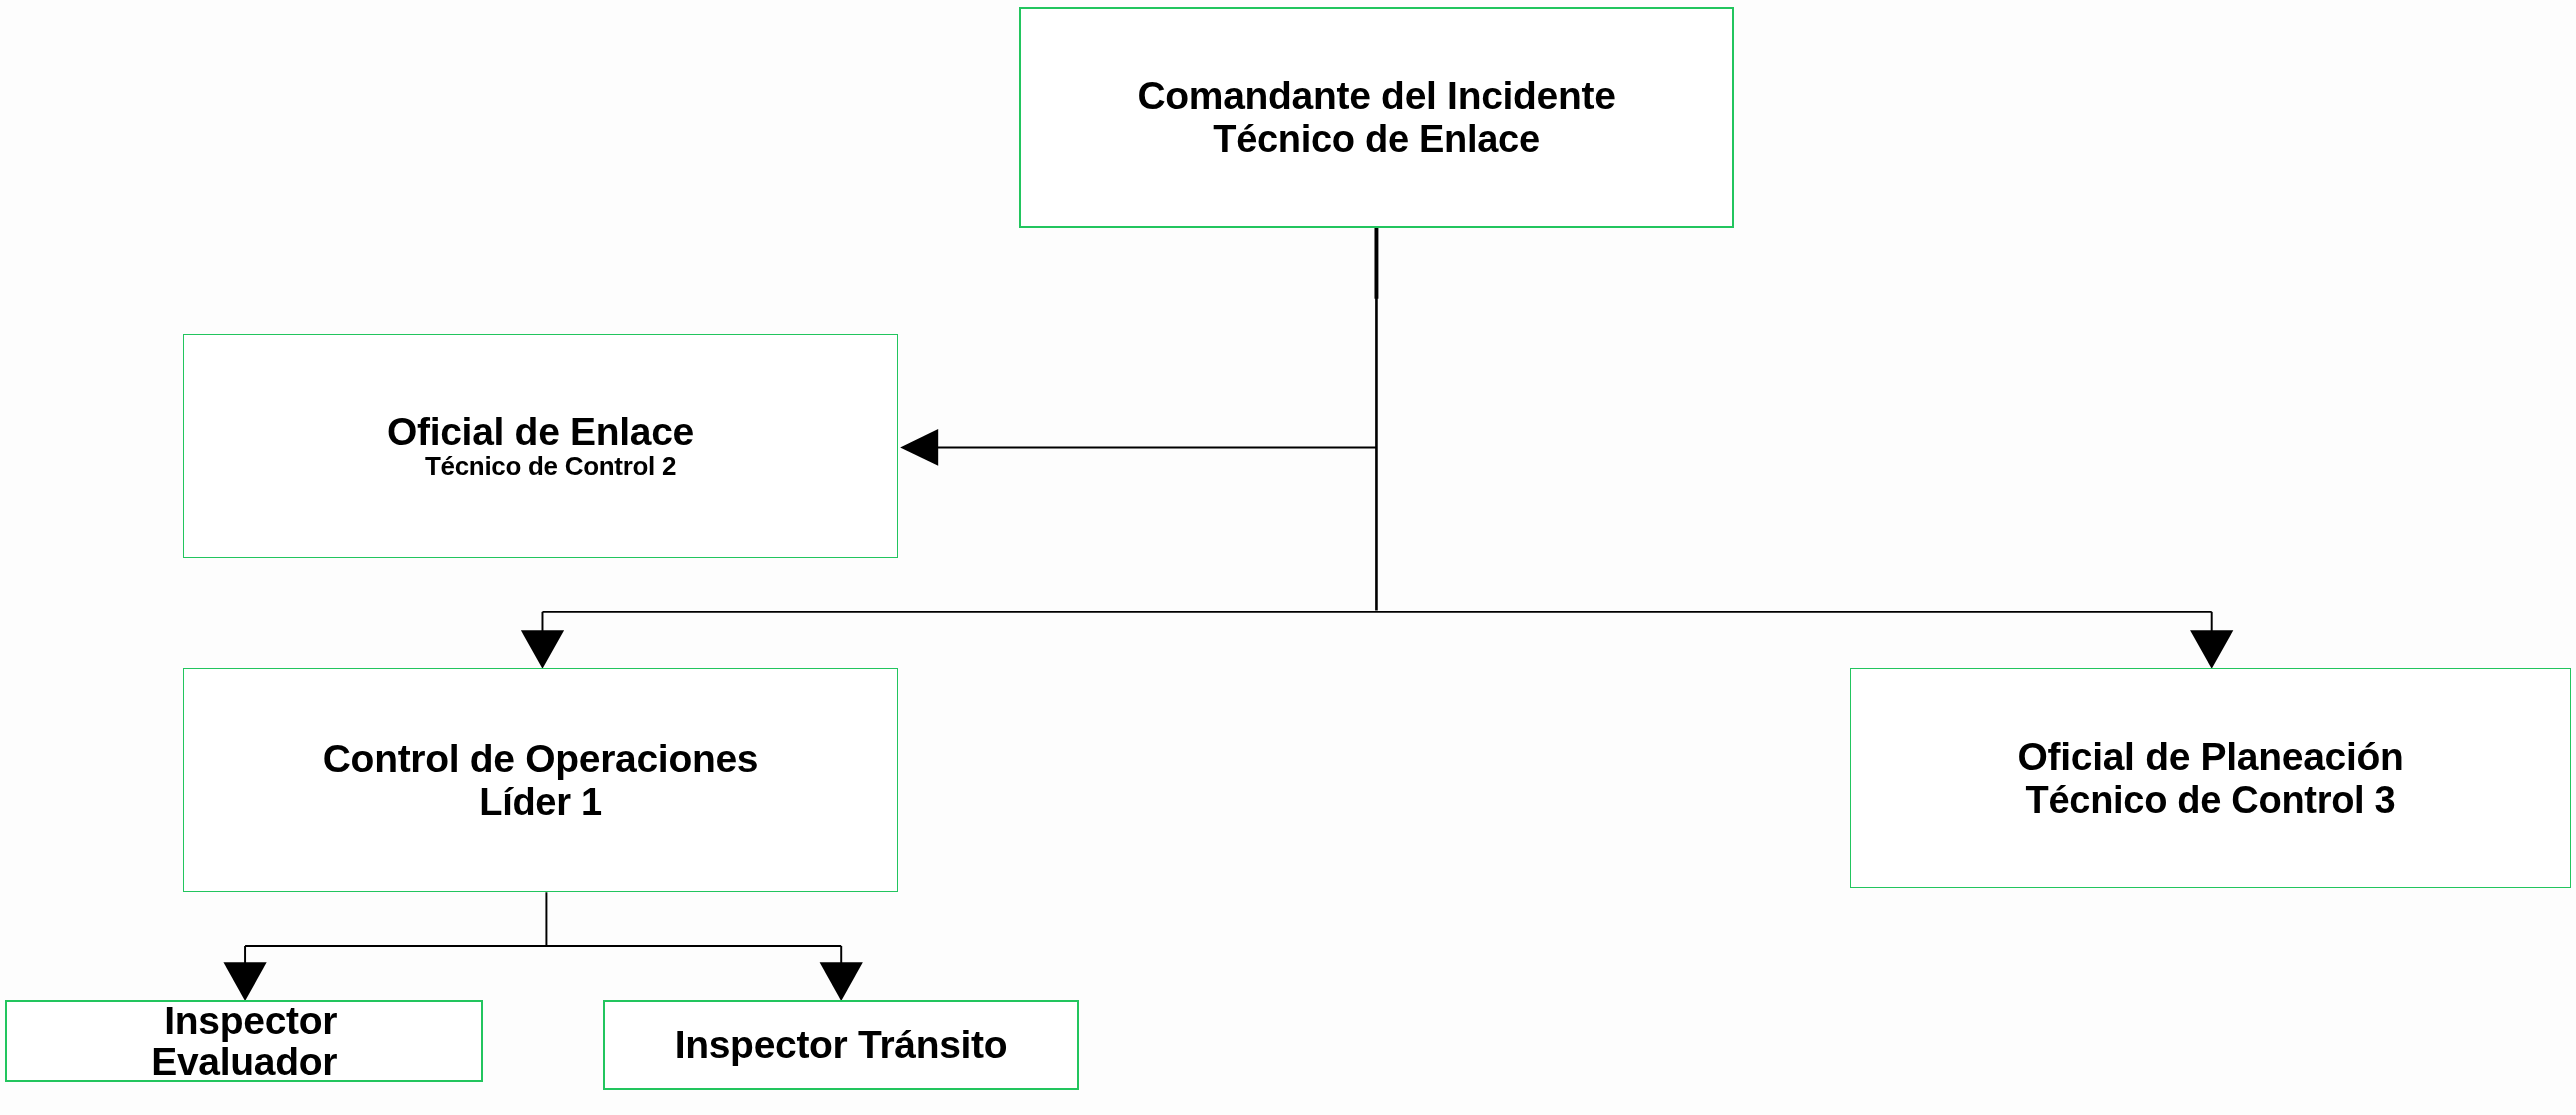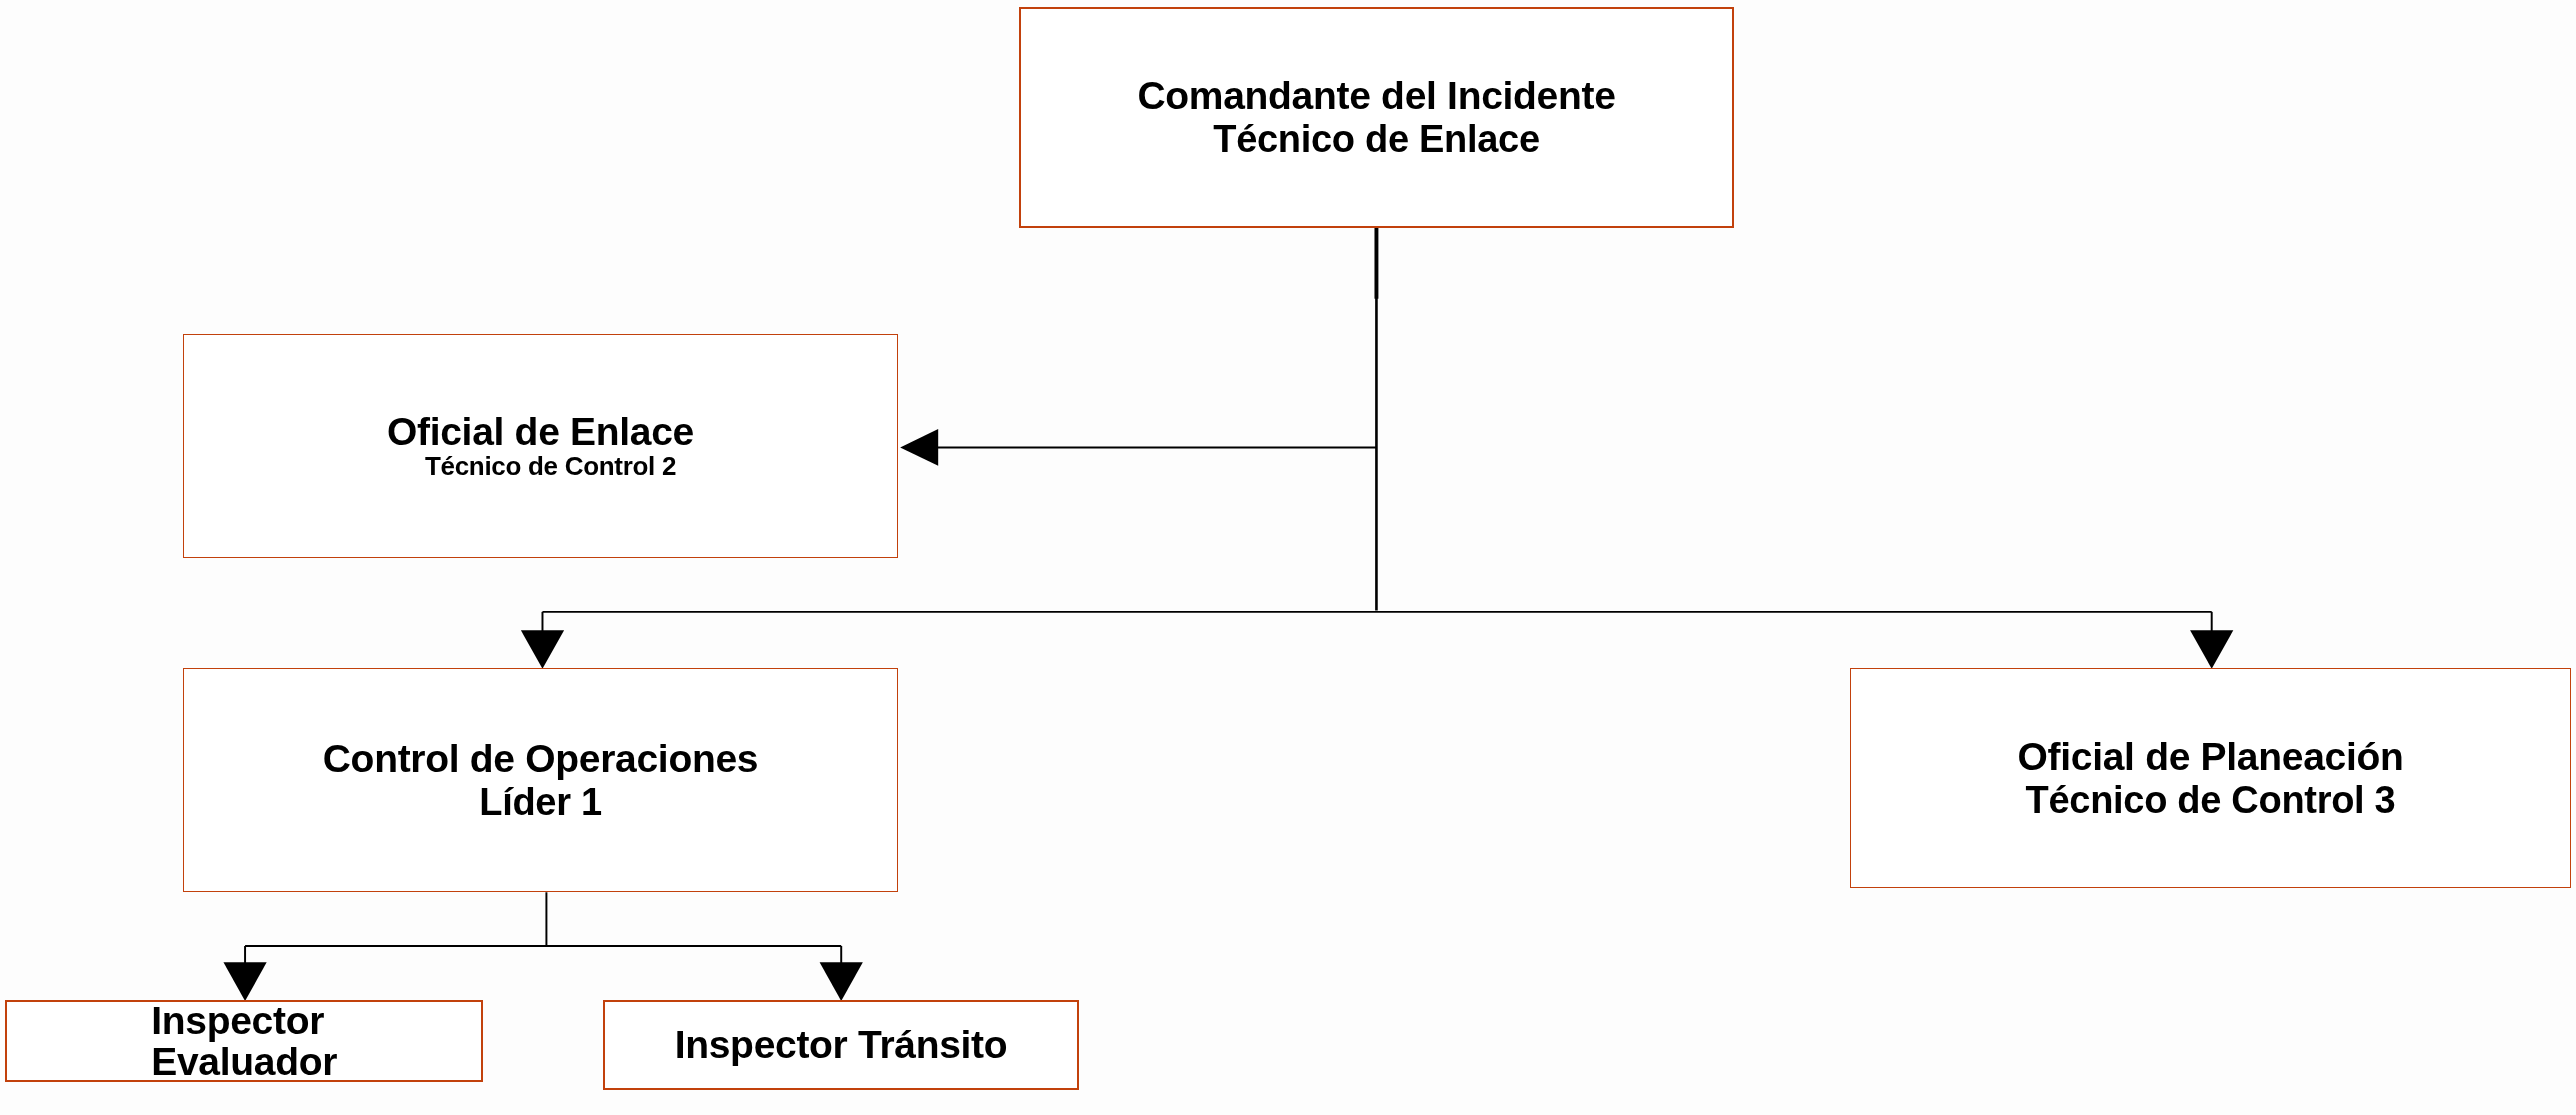--- a/index.html
+++ b/index.html
@@ -24,26 +24,26 @@
     left: 0;
     top: 0;
     width: 2576px;
     height: 1115px;
     pointer-events: none;
   }
   .node-box {
     position: absolute;
     box-sizing: border-box;
     background: #ffffff;
-    border: 2px solid #c2410c;
+    border: 2px solid #22c55e;
     display: flex;
     flex-direction: column;
     align-items: center;
     justify-content: center;
-    text-align: left;
+    text-align: right;
     overflow: hidden;
   }
   .node-box.thin {
     border-width: 1.3px;
   }
   .node-title {
     font-weight: bold;
     color: #000000;
     line-height: 1.06;
     letter-spacing: -0.3px;

